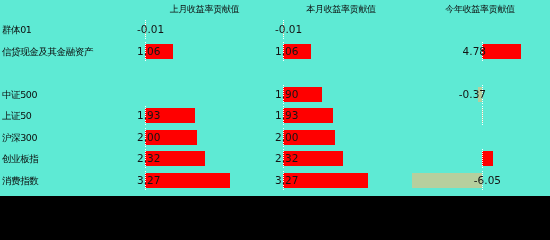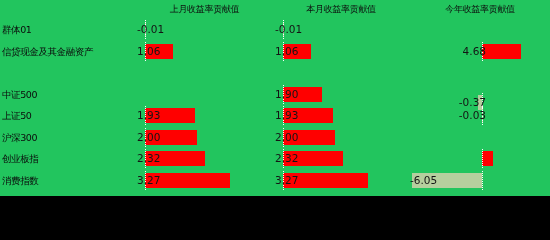--- a/index.html
+++ b/index.html
@@ -1,21 +1,21 @@
 <!DOCTYPE html>
 <html><head>
 <meta charset="utf-8">
 <style>
   html,body{margin:0;padding:0;background:#000;}
   body{
     width:550px;height:196px;overflow:hidden;
     font-family:"DejaVu Sans","Liberation Sans",sans-serif;
   }
   #sheet{
-    position:relative;width:550px;height:196px;background:#22c55e;
+    position:relative;width:550px;height:196px;background:#5eead4;
   }
 
   
   .hdr-row{
     position:absolute;left:0;top:0;width:550px;height:18px;
   }
   .hdr-cell{
     position:absolute;top:0;height:18px;line-height:18px;
     font-size:9px;color:#0d0d0d;text-align:center;
     white-space:nowrap;overflow:hidden;
@@ -83,52 +83,51 @@
         <div class="val left" style="left: 0px; width: 137px;">1.06</div>
       </div>
       <div class="cell" style="left: 275px; width: 132px;">
         <div class="bar pos" style="left: 8px; width: 27.56px;"></div>
         <div class="axis" style="left: 8px;"></div>
         <div class="val left" style="left: 0px; width: 134px;">1.06</div>
       </div>
       <div class="cell" style="left: 410px; width: 140px;">
         <div class="bar pos" style="left: 72px; width: 38.755px;"></div>
         <div class="axis" style="left: 72px;"></div>
-        <div class="val right" style="left: 0px; width: 76px; text-align: right;">4.68</div>
+        <div class="val right" style="left: 0px; width: 76px; text-align: right;">4.78</div>
       </div>
     </div>
     <div class="row" style="top: 83.5px;">
       <div class="rowlabel">中证500</div>
       <div class="cell" style="left: 275px; width: 132px;">
         <div class="bar pos" style="left: 8px; width: 39px;"></div>
         <div class="axis" style="left: 8px;"></div>
         <div class="val left" style="left: 0px; width: 134px;">1.90</div>
       </div>
-      <div class="cell" style="left: 410px; width: 140px; margin-top: 8px;">
+      <div class="cell" style="left: 410px; width: 140px;">
         <div class="bar neg" style="left: 67.745px; width: 4.255px;"></div>
         <div class="axis" style="left: 72px;"></div>
         <div class="val right" style="left: 0px; width: 76px; text-align: right;">-0.37</div>
       </div>
     </div>
     <div class="row" style="top: 105px;">
       <div class="rowlabel">上证50</div>
       <div class="cell" style="left: 137px; width: 135px;">
         <div class="bar pos" style="left: 8px; width: 50.18px;"></div>
         <div class="axis" style="left: 8px;"></div>
         <div class="val left" style="left: 0px; width: 137px;">1.93</div>
       </div>
       <div class="cell" style="left: 275px; width: 132px;">
         <div class="bar pos" style="left: 8px; width: 50.18px;"></div>
         <div class="axis" style="left: 8px;"></div>
         <div class="val left" style="left: 0px; width: 134px;">1.93</div>
       </div>
       <div class="cell" style="left: 410px; width: 140px;">
         <div class="bar neg" style="left: 71.655px; width: 1px;"></div>
         <div class="axis" style="left: 72px;"></div>
-        <div class="val right" style="left: 0px; width: 76px; text-align: right;">-0.03</div>
       </div>
     </div>
     <div class="row" style="top: 126.5px;">
       <div class="rowlabel">沪深300</div>
       <div class="cell" style="left: 137px; width: 135px;">
         <div class="bar pos" style="left: 8px; width: 52px;"></div>
         <div class="axis" style="left: 8px;"></div>
         <div class="val left" style="left: 0px; width: 137px;">2.00</div>
       </div>
       <div class="cell" style="left: 275px; width: 132px;">
@@ -162,16 +161,16 @@
         <div class="val left" style="left: 0px; width: 137px;">3.27</div>
       </div>
       <div class="cell" style="left: 275px; width: 132px;">
         <div class="bar pos" style="left: 8px; width: 85.02px;"></div>
         <div class="axis" style="left: 8px;"></div>
         <div class="val left" style="left: 0px; width: 134px;">3.27</div>
       </div>
       <div class="cell" style="left: 410px; width: 140px;">
         <div class="bar neg" style="left: 2.425px; width: 69.575px;"></div>
         <div class="axis" style="left: 72px;"></div>
-        <div class="val right" style="left: 0px; width: 76px; text-align: left;">-6.05</div>
+        <div class="val right" style="left: 15px; width: 76px; text-align: right;">-6.05</div>
       </div>
     </div>
   </div>
 
 </body></html>

